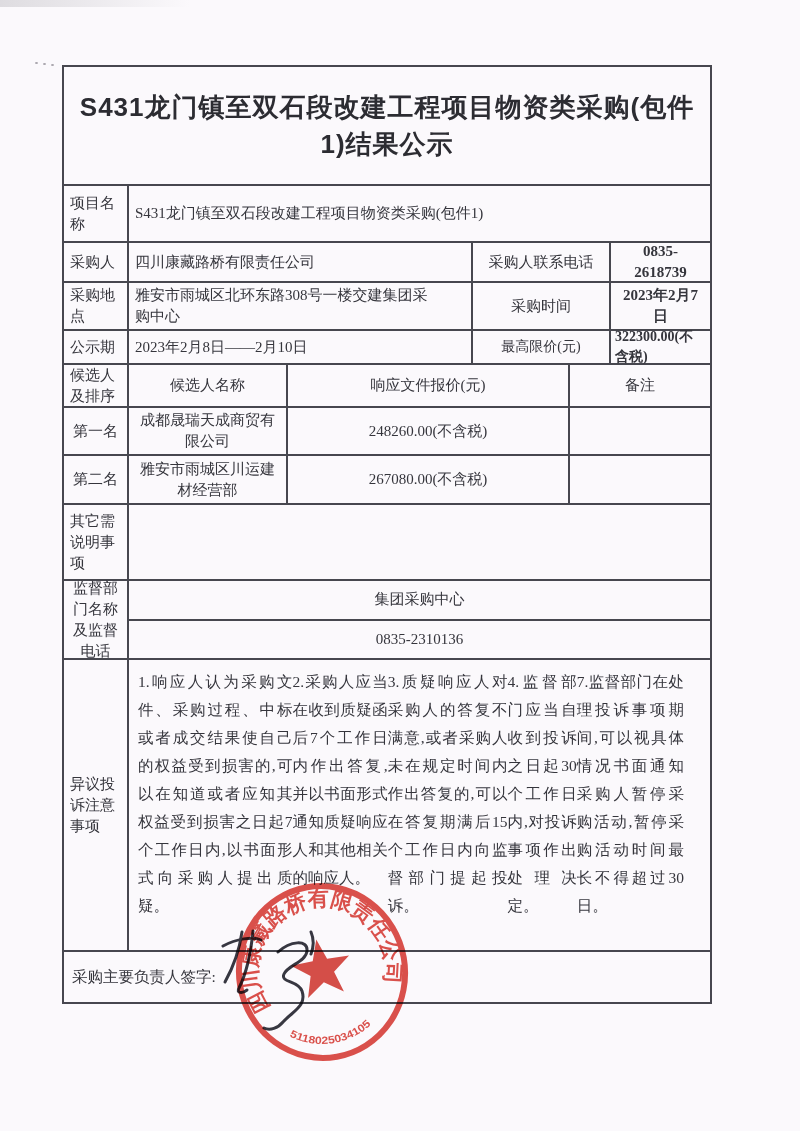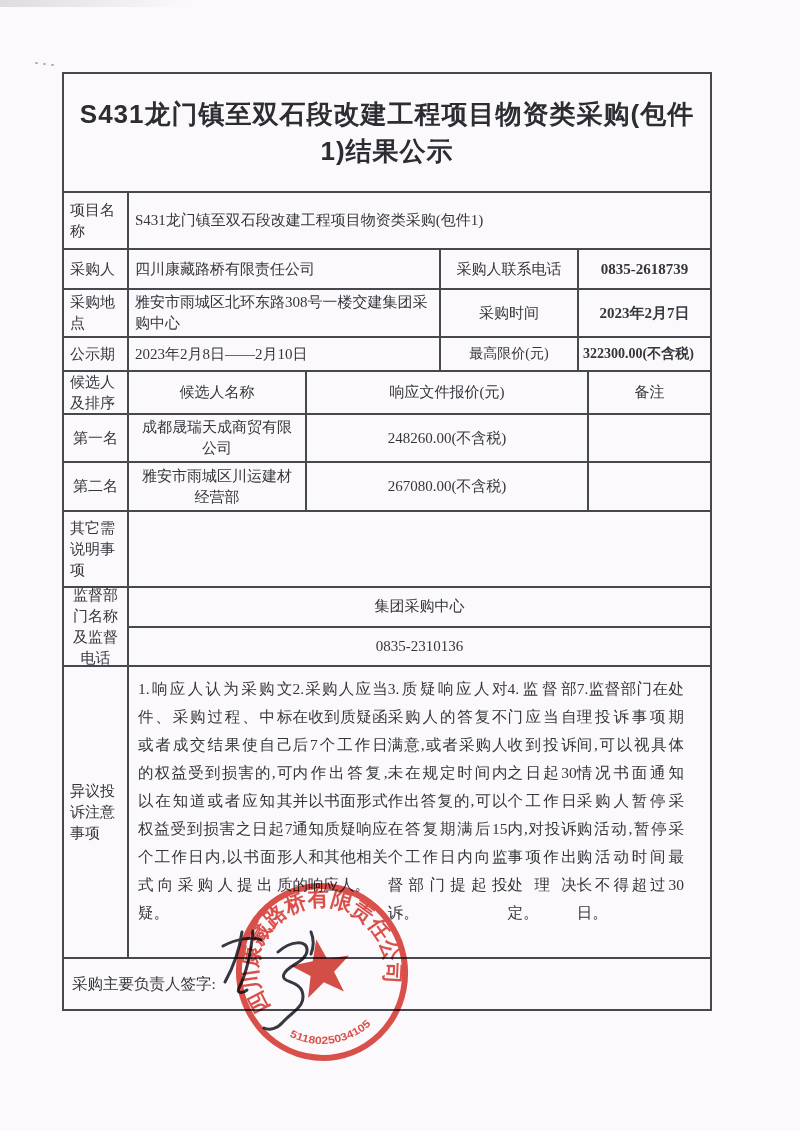--- a/index.html
+++ b/index.html
@@ -16,37 +16,37 @@
   
   .scan-edge{
     position:absolute;top:0;left:0;width:190px;height:7px;
     background:linear-gradient(to right,#c6c4c9,rgba(251,249,252,0));
     opacity:.55;
   }
   .speck{position:absolute;width:3px;height:2px;background:#a8a5ac;border-radius:50%;}
 
   
   .tbl{
-    position:absolute;left:62px;top:72px;width:650px;
+    position:absolute;left:62px;top:65px;width:650px;
     border:2px solid #47474f;box-sizing:border-box;
   }
   .row{display:flex;border-top:2px solid #47474f;box-sizing:border-box;}
   .row:first-child{border-top:none;}
   .c{
     box-sizing:border-box;border-left:2px solid #47474f;
     display:flex;align-items:center;
     font-size:15px;line-height:1.4;padding:2px 6px;
   }
   .c:first-child{border-left:none;}
   .center{justify-content:center;text-align:center;}
   .w-label{width:63px;}
   .w-val{width:312px;}
-  .w-lab2{width:138px;}
+  .w-lab2{width:138px;margin-left:32px;}
   .w-val2{flex:1;font-weight:bold;}
-  .w-name{width:178px;}
+  .w-name{width:159px;}
   .w-price{width:282px;}
   .w-remark{flex:1;}
   .small{font-size:14px;}
 
   .title-cell{
     width:100%;display:flex;align-items:center;justify-content:center;text-align:center;
     font-family:"Liberation Sans", sans-serif;
     font-size:26px;font-weight:700;line-height:37px;letter-spacing:1px;
     color:#2c2c32;padding:0 10px;box-sizing:border-box;
   }

